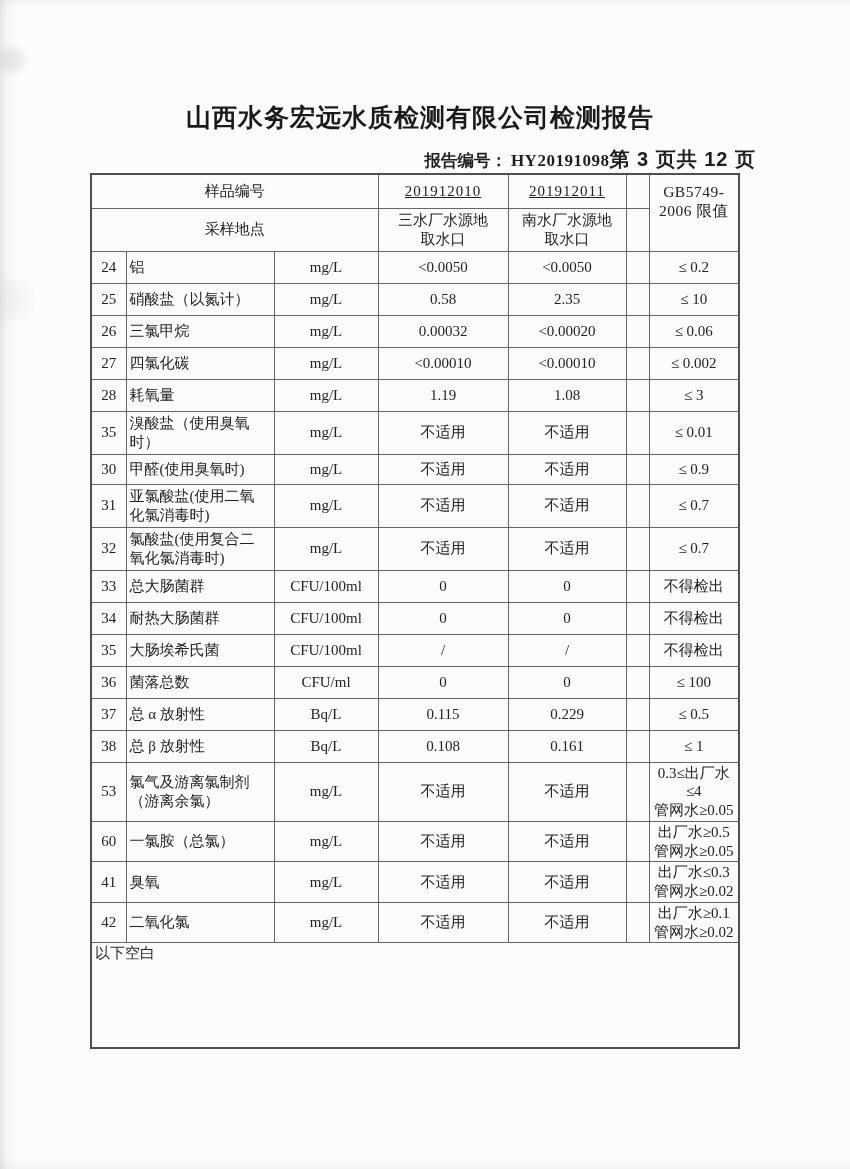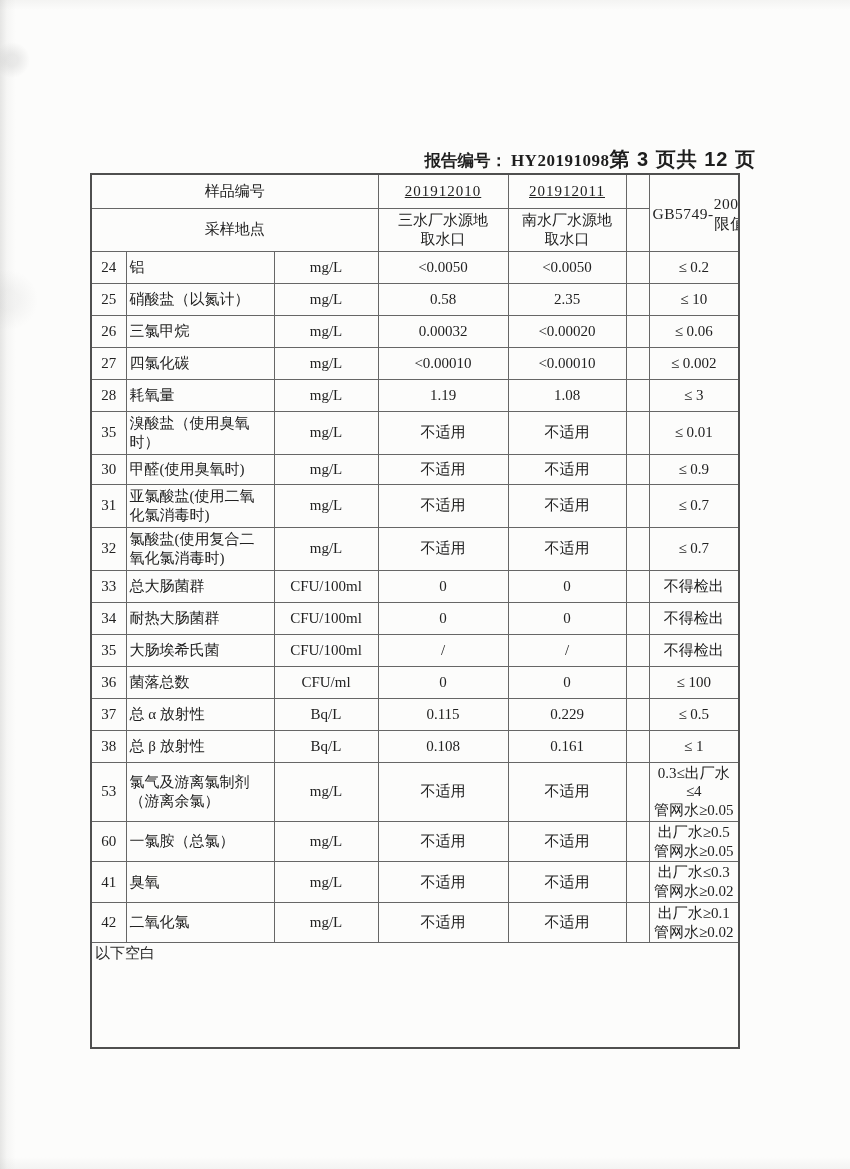--- a/index.html
+++ b/index.html
@@ -55,38 +55,39 @@
     padding:1px 3px;
     overflow:hidden;
   }
   td.c{text-align:center;vertical-align:middle;}
   td.name{text-align:left;vertical-align:middle;padding-left:9px;}
   .pre{white-space:pre-line;}
   td.gutter{border-top:none;border-bottom:none;background:transparent;}
   td.num-cell{letter-spacing:1px;text-decoration:underline;}
   td.limit-head{vertical-align:middle;}
   .limit-head-inner{
-    display:flex;flex-direction:row;justify-content:space-between;
+    display:flex;flex-direction:column;
     height:64px;padding:4px 0 2px 0;align-items:center;
     font-size:15.5px;letter-spacing:.5px;
   }
   td.limit-sm{font-size:10.5px;line-height:1.55;letter-spacing:0;padding:1px 0;}
   tr.h34{height:34px;} tr.h43{height:43px;} tr.h32{height:32px;}
   tr.h30{height:30px;} tr.h37{height:37px;} tr.h39{height:39px;}
   td.blank-cell{
     height:102px;vertical-align:top;text-align:left;
     font-size:14.5px;padding:3px 6px;color:#2a2a2a;
   }
   .site{font-size:14.5px;}
 </style>
 </head>
 <body>
 
 <div class="page">
 
+  <h1 class="title">山西水务宏远水质检测有限公司检测报告</h1>
 
   <div class="meta">
     <div class="meta-left">
       <span class="lab">报告编号：</span><span class="val">HY20191098</span>
     </div>
     <div class="meta-right">第 3 页共 12 页</div>
   </div>
 
   <table class="report">
     <colgroup>

